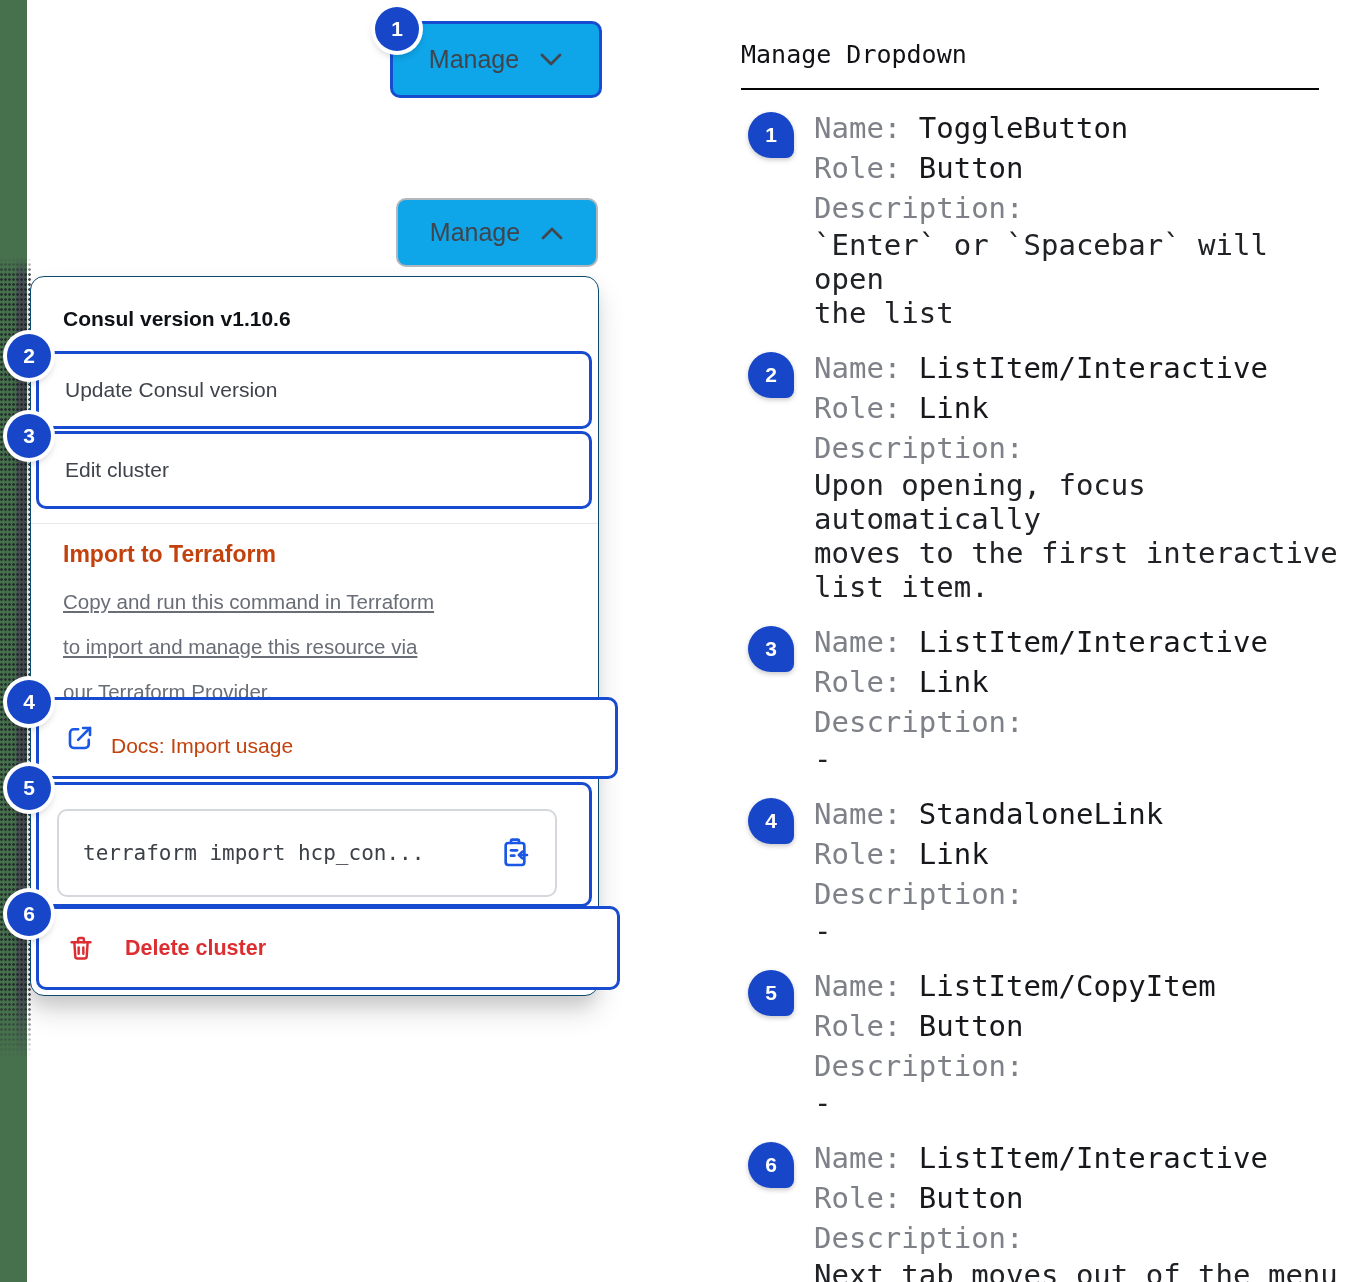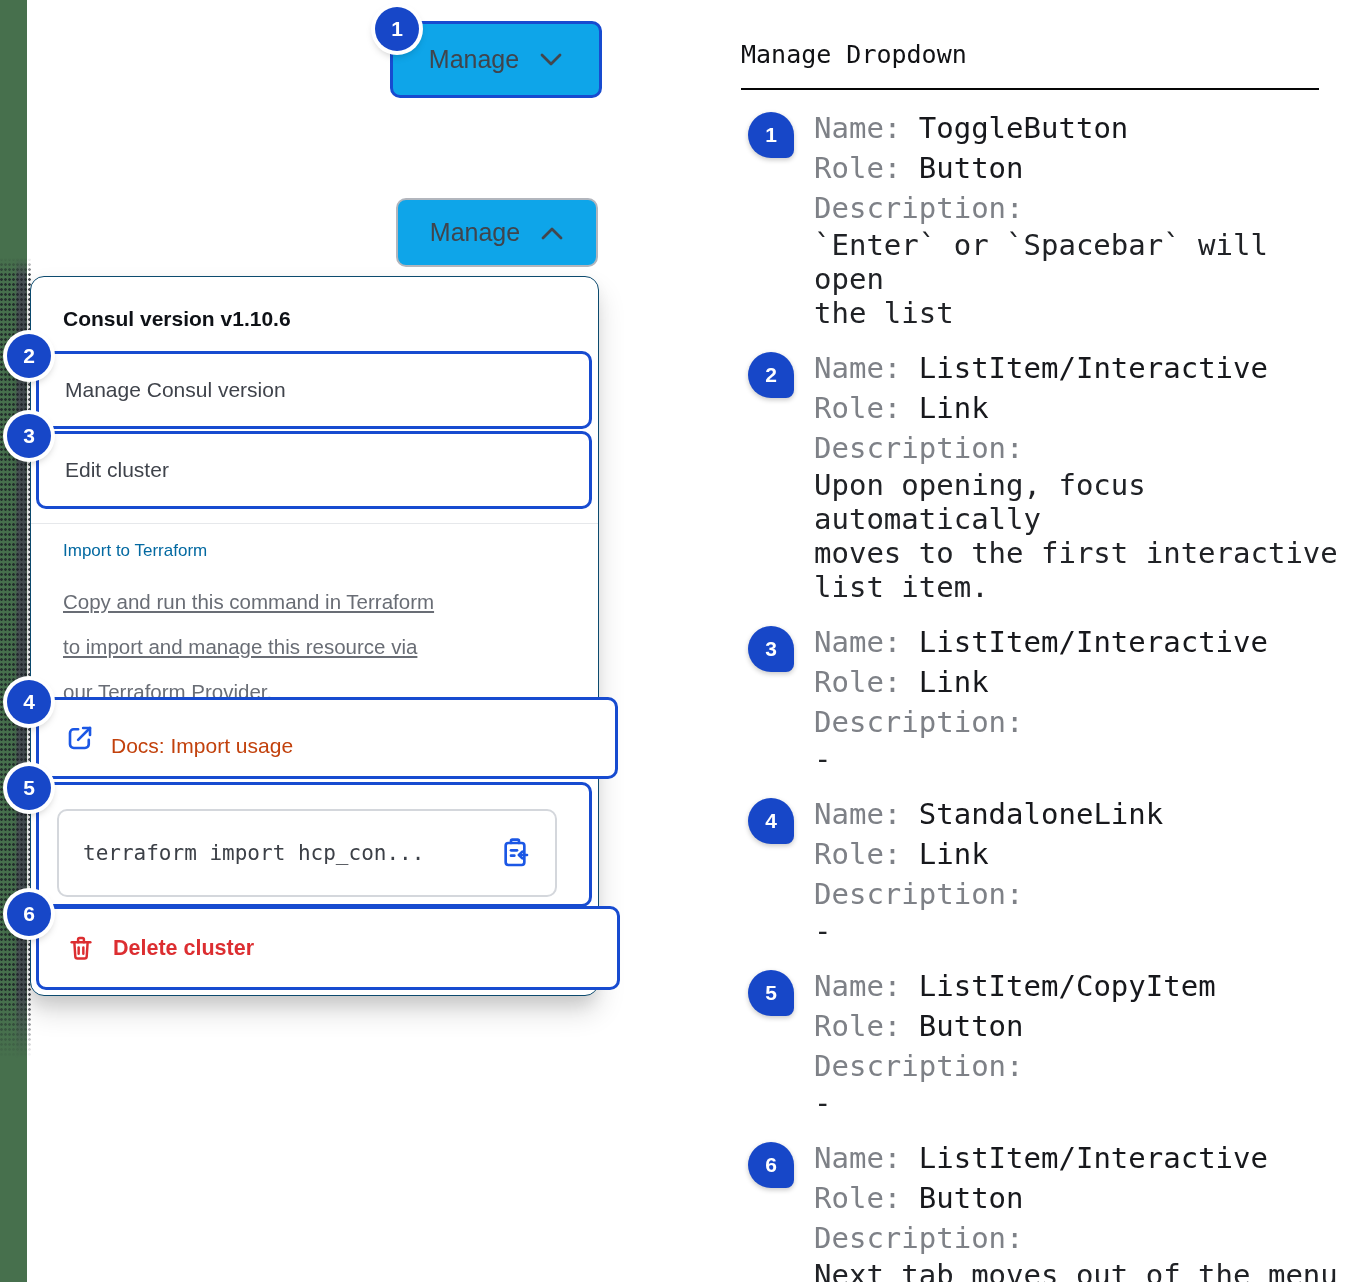--- a/index.html
+++ b/index.html
@@ -42,31 +42,31 @@
   }
   .version-header{position:absolute;left:32px;top:30px;font-size:21px;font-weight:bold;color:#0e1116;}
   .focus-row{
     position:absolute;left:5px;width:550px;border:3px solid #174bd0;border-radius:10px;background:#fff;
     display:flex;align-items:center;cursor:pointer;z-index:5;
   }
   .row-update{top:74px;height:72px;}
   .row-edit{top:154px;height:72px;}
   .row-label{padding-left:26px;font-size:21px;color:#3f434b;}
   .divider{position:absolute;left:0;top:246px;width:100%;height:1px;background:#e6e8eb;}
-  .tf-title{position:absolute;left:32px;top:264px;font-size:17px;font-weight:normal;color:#0369a1;}
+  .tf-title{position:absolute;left:32px;top:264px;font-size:23px;font-weight:bold;color:#c2410c;}
   .tf-desc{position:absolute;left:32px;top:302px;width:520px;font-size:20.5px;line-height:45px;color:#696d75;white-space:pre-line;text-decoration:underline;}
   .row-docs{top:420px;height:76px;padding-left:26px;gap:16px;}
   .docs-link-label{font-size:21px;font-weight:500;color:#c2410c;margin-top:16px;}
   .row-code{top:505px;height:119px;}
   .code-field{
     position:absolute;left:18px;top:24px;width:500px;height:88px;border:2px solid #d4d7dc;border-radius:10px;
     background:#fff;display:flex;align-items:center;justify-content:space-between;padding:0 24px;box-sizing:border-box;
   }
   .code-text{font-family:"DejaVu Sans Mono", monospace;font-size:21px;color:#3c4047;white-space:nowrap;}
-  .row-delete{top:629px;height:78px;padding-left:28px;gap:18px;}
+  .row-delete{top:629px;height:78px;padding-left:28px;gap:30px;}
   .delete-label{font-size:21.5px;font-weight:600;color:#dc2e31;}
   
   .right-title{position:absolute;left:741px;top:40px;font-family:"DejaVu Sans Mono", monospace;font-size:25px;color:#101114;}
   .right-hr{position:absolute;left:741px;top:88px;width:578px;height:2px;background:#060607;}
   .entries{position:absolute;left:748px;top:108px;width:590px;}
   .entry{display:flex;gap:20px;margin-bottom:18px;}
   .bubble{
     flex:0 0 46px;width:46px;height:46px;margin-top:4px;background:#1747c8;color:#fff;
     border-radius:23px 23px 8px 23px;display:flex;align-items:center;justify-content:center;
     font-weight:bold;font-size:21px;box-shadow:0 2px 5px rgba(0,0,0,.22);
@@ -95,21 +95,21 @@
   <span>Manage</span>
   <svg class="chev" width="24" height="16" viewBox="0 0 24 16" fill="none">
     <path d="M3 13l9-9 9 9" stroke="#43464d" stroke-width="2.8" stroke-linecap="round" stroke-linejoin="round"></path>
   </svg>
 </button>
 
 <div class="panel">
   <div class="version-header">Consul version v1.10.6</div>
 
   <div class="focus-row row-update">
-    <span class="row-label">Manage Consul version</span>
+    <span class="row-label">Update Consul version</span>
   </div>
 
   <div class="focus-row row-edit">
     <span class="row-label">Edit cluster</span>
   </div>
 
   <div class="divider"></div>
 
   <div class="tf-title">Import to Terraform</div>
   <div class="tf-desc">Copy and run this command in Terraform

